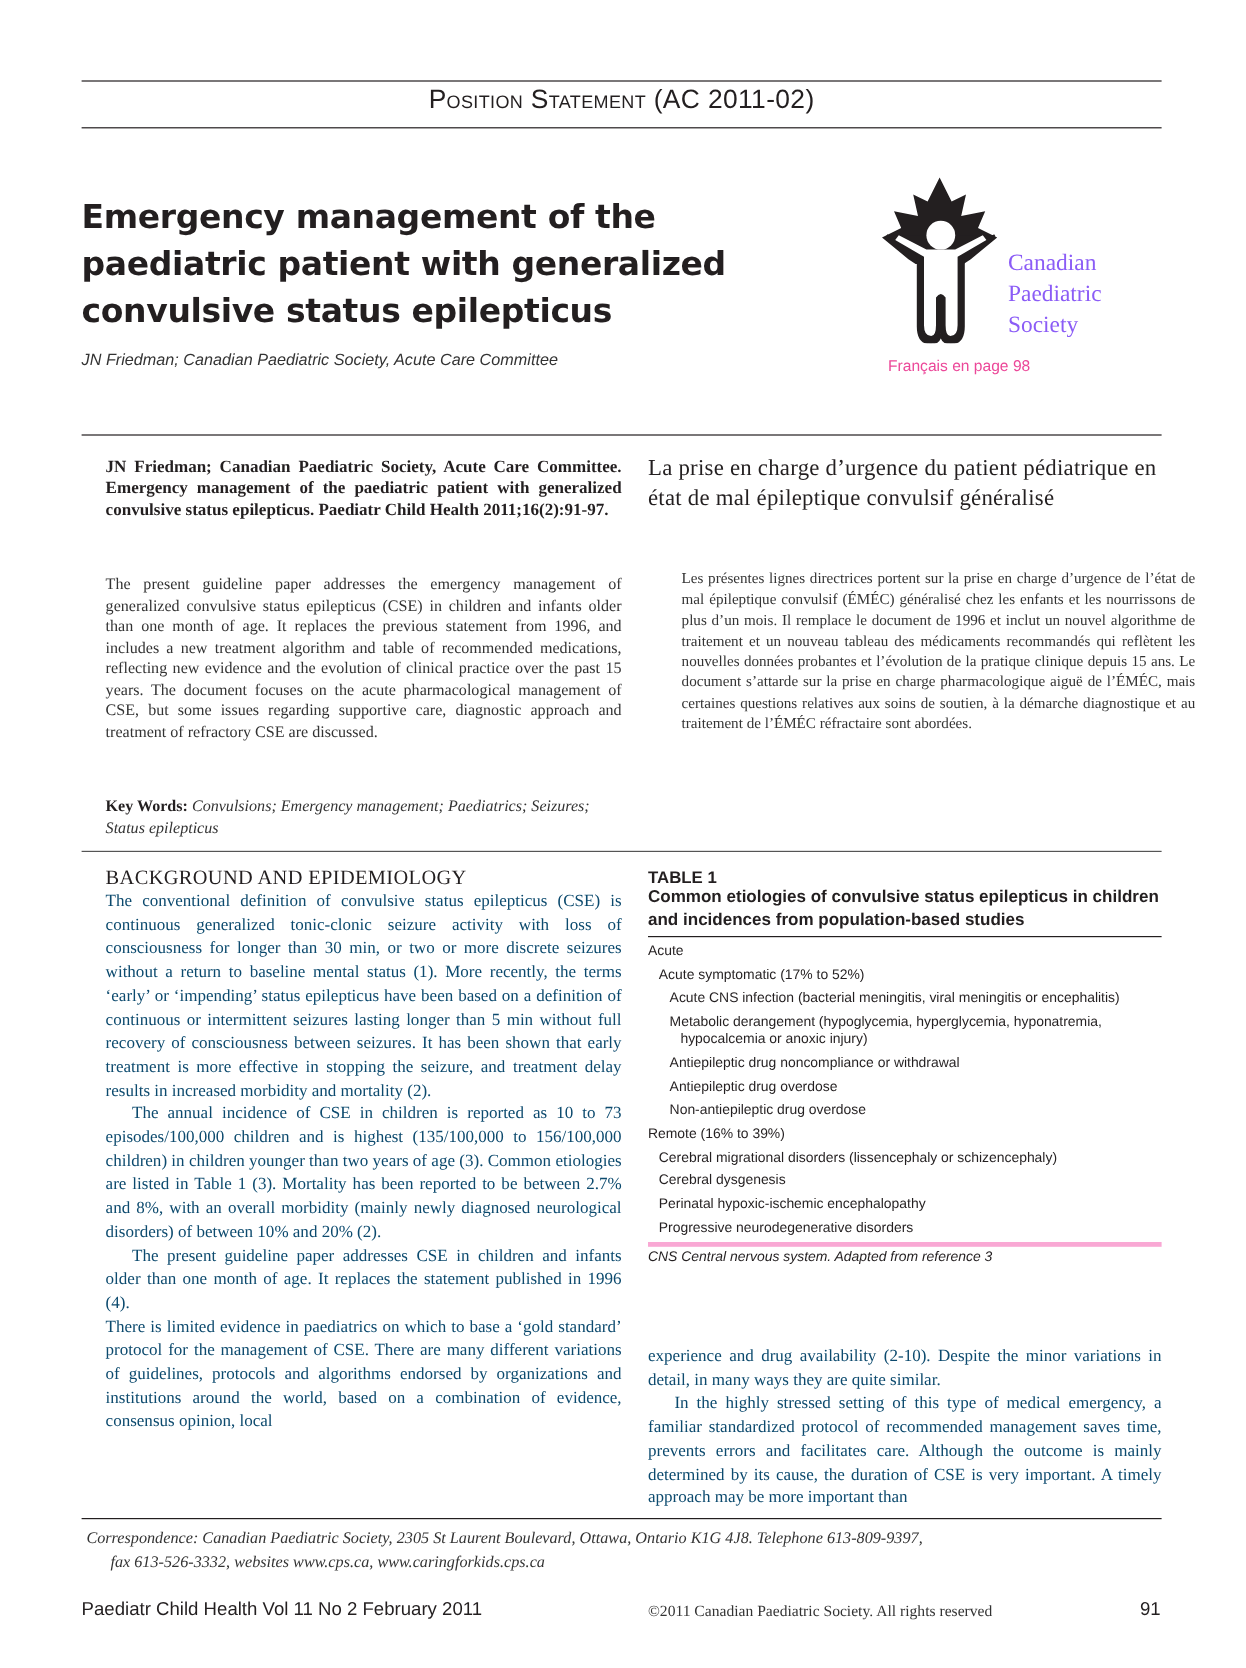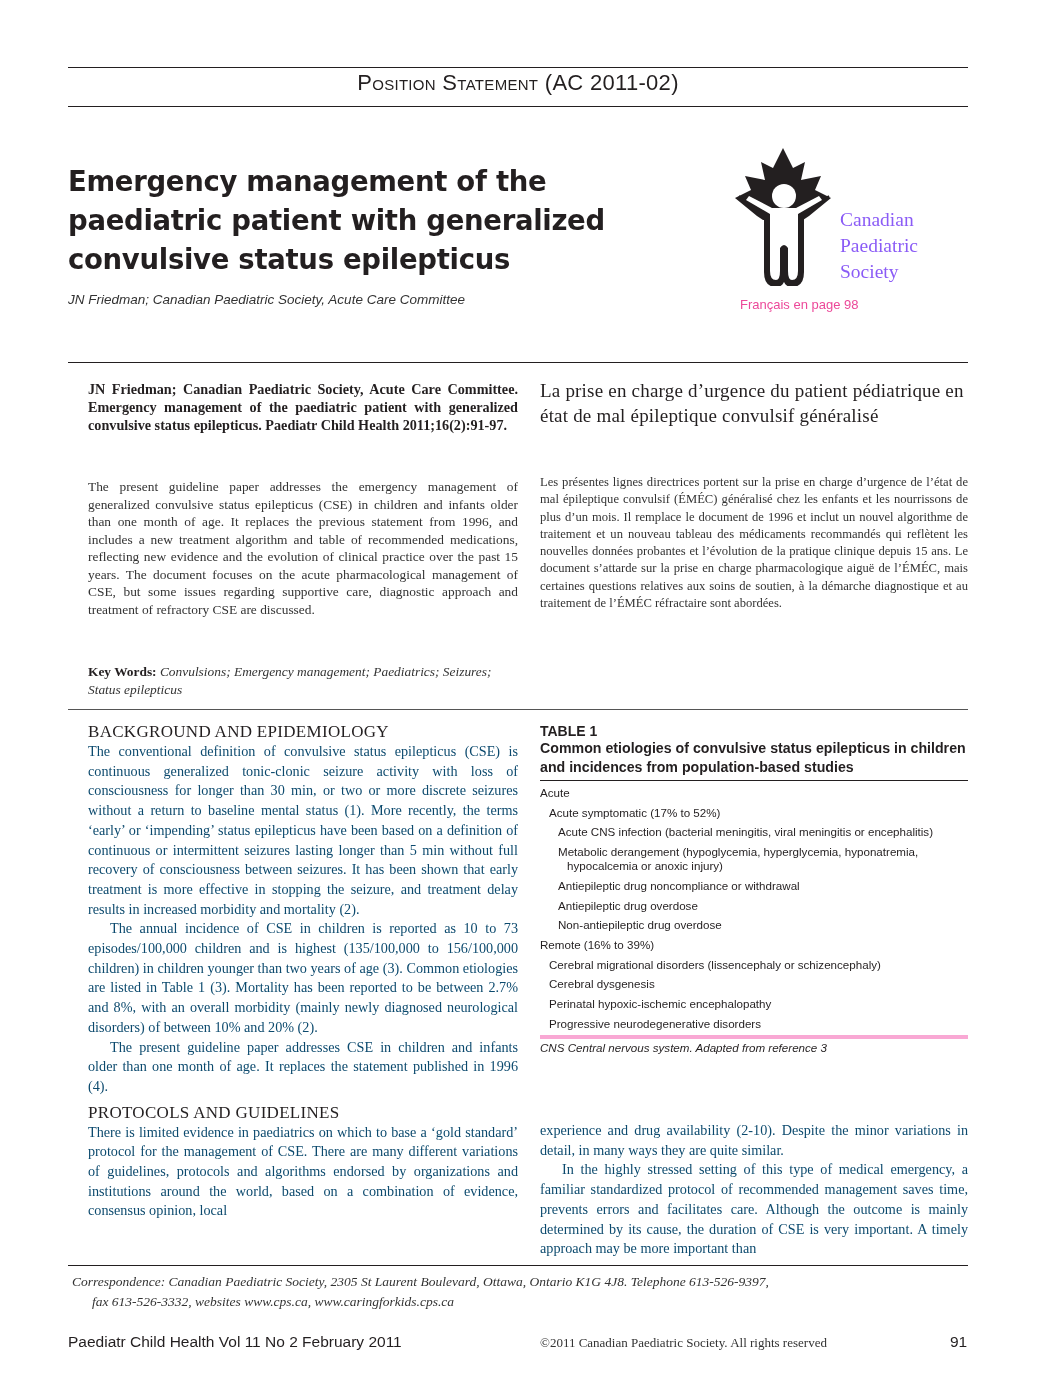--- a/index.html
+++ b/index.html
@@ -26,21 +26,21 @@
   .col-left { left:68px; width:430px;margin-left:20px; }
   .col-right { left:540px; width:428px; }
 
   .citation { top:380px; font-size:14.2px; line-height:18px; font-weight:bold; text-align:justify; }
   .abstract { top:478px; font-size:13.4px; line-height:17.5px; text-align:justify; color:#333; }
   .keywords { top:663px; font-size:13.4px; line-height:17.5px; color:#333; }
   .keywords b { color:#231f20; }
   .keywords i { font-style:italic; }
 
   .fr-title { top:378px; font-size:19px; line-height:25px; letter-spacing:0.2px; }
-  .fr-abstract { top:474px; font-size:12.6px; line-height:17.3px; text-align:justify; color:#333; }
+  .fr-abstract { top:474px; font-size:12.6px; line-height:17.3px; text-align:justify; color:#333;margin-left:28px; }
 
   .section-head { font-size:17px; text-align:left; letter-spacing:0.3px; }
   .body-text { font-size:14.2px; line-height:19.7px; text-align:justify; color:#0c4a6e; }
   .body-text p { margin:0; }
   .body-text p.indent { text-indent:22px; }
 
   .table-block { left:540px; top:723px; width:428px; font-family:"Liberation Sans", sans-serif; }
   .table-label { font-size:14px; font-weight:bold; line-height:16px; }
   .table-caption { font-size:14.2px; font-weight:bold; line-height:19px; }
   .table-rows { border-top:1.5px solid #231f20; border-bottom:4px solid #f9a8d4; margin-top:3px; padding-top:2px; padding-bottom:2px; }
@@ -102,21 +102,20 @@
 
 <div class="rule thin" style="top:709px;"></div>
 
 <div class="abs col-left" style="top:722px;">
   <div class="section-head">BACKGROUND AND EPIDEMIOLOGY</div>
   <div class="body-text">
     <p>The conventional definition of convulsive status epilepticus (CSE) is continuous generalized tonic-clonic seizure activity with loss of consciousness for longer than 30 min, or two or more discrete seizures without a return to baseline mental status (1). More recently, the terms ‘early’ or ‘impending’ status epilepticus have been based on a definition of continuous or intermittent seizures lasting longer than 5 min without full recovery of consciousness between seizures. It has been shown that early treatment is more effective in stopping the seizure, and treatment delay results in increased morbidity and mortality (2).</p>
     <p class="indent">The annual incidence of CSE in children is reported as 10 to 73 episodes/100,000 children and is highest (135/100,000 to 156/100,000 children) in children younger than two years of age (3). Common etiologies are listed in Table 1 (3). Mortality has been reported to be between 2.7% and 8%, with an overall morbidity (mainly newly diagnosed neurological disorders) of between 10% and 20% (2).</p>
     <p class="indent">The present guideline paper addresses CSE in children and infants older than one month of age. It replaces the statement published in 1996 (4).</p>
   </div>
-  <div class="section-head" style="margin-top:6px;">PROTOCOLS AND GUIDELINES</div>
   <div class="body-text">
     <p>There is limited evidence in paediatrics on which to base a ‘gold standard’ protocol for the management of CSE. There are many different variations of guidelines, protocols and algorithms endorsed by organizations and institutions around the world, based on a combination of evidence, consensus opinion, local</p>
   </div>
 </div>
 
 <div class="abs table-block">
   <div class="table-label">TABLE 1</div>
   <div class="table-caption">Common etiologies of convulsive status epilepticus in children and incidences from population-based studies</div>
   <div class="table-rows">
     <div class="trow l0">Acute</div>
@@ -136,19 +135,19 @@
   <div class="table-note">CNS Central nervous system. Adapted from reference 3</div>
 </div>
 
 <div class="abs col-right body-text" style="top:1121px;">
   <p>experience and drug availability (2-10). Despite the minor variations in detail, in many ways they are quite similar.</p>
   <p class="indent">In the highly stressed setting of this type of medical emergency, a familiar standardized protocol of recommended management saves time, prevents errors and facilitates care. Although the outcome is mainly determined by its cause, the duration of CSE is very important. A timely approach may be more important than</p>
 </div>
 
 <div class="rule" style="top:1265px;"></div>
 <div class="abs correspondence">
-  <div>Correspondence: Canadian Paediatric Society, 2305 St Laurent Boulevard, Ottawa, Ontario K1G 4J8. Telephone 613-526-9397,</div>
+  <div>Correspondence: Canadian Paediatric Society, 2305 St Laurent Boulevard, Ottawa, Ontario K1G 4J8. Telephone 613-809-9397,</div>
   <div class="l2">fax 613-526-3332, websites www.cps.ca, www.caringforkids.cps.ca</div>
 </div>
 
 <div class="abs footer-left">Paediatr Child Health Vol 11 No 2 February 2011</div>
 <div class="abs footer-mid">©2011 Canadian Paediatric Society. All rights reserved</div>
 <div class="abs footer-right">91</div>
 
 </body></html>

